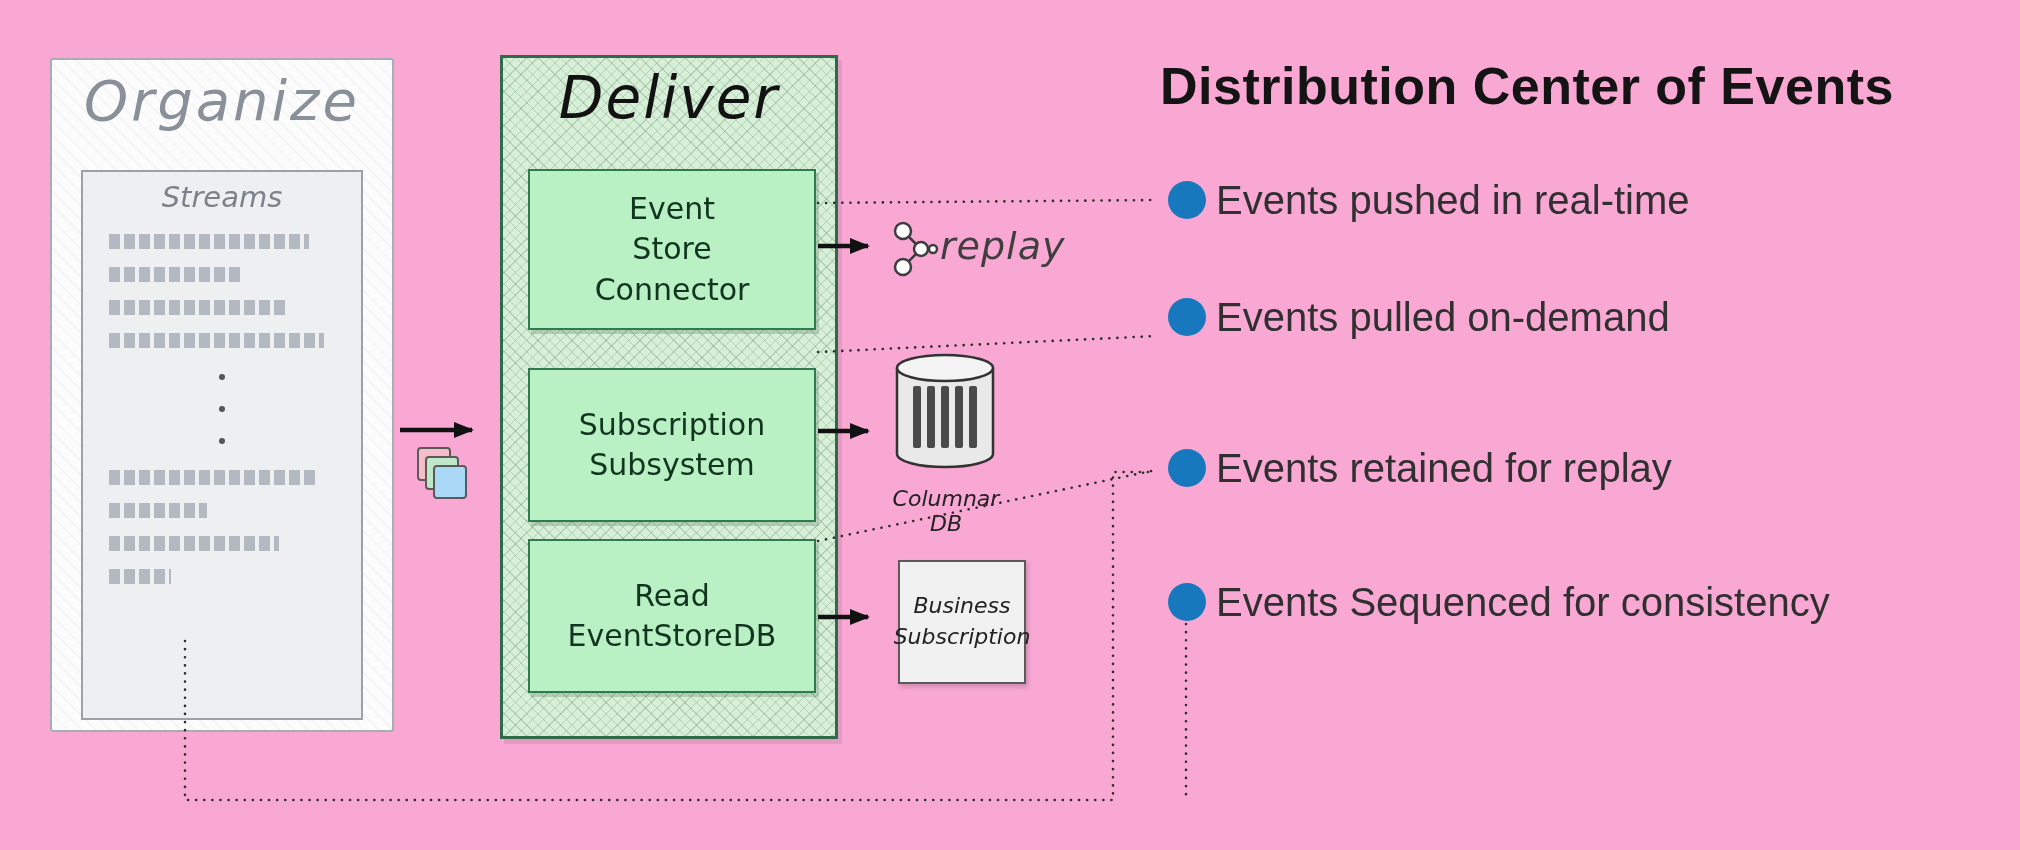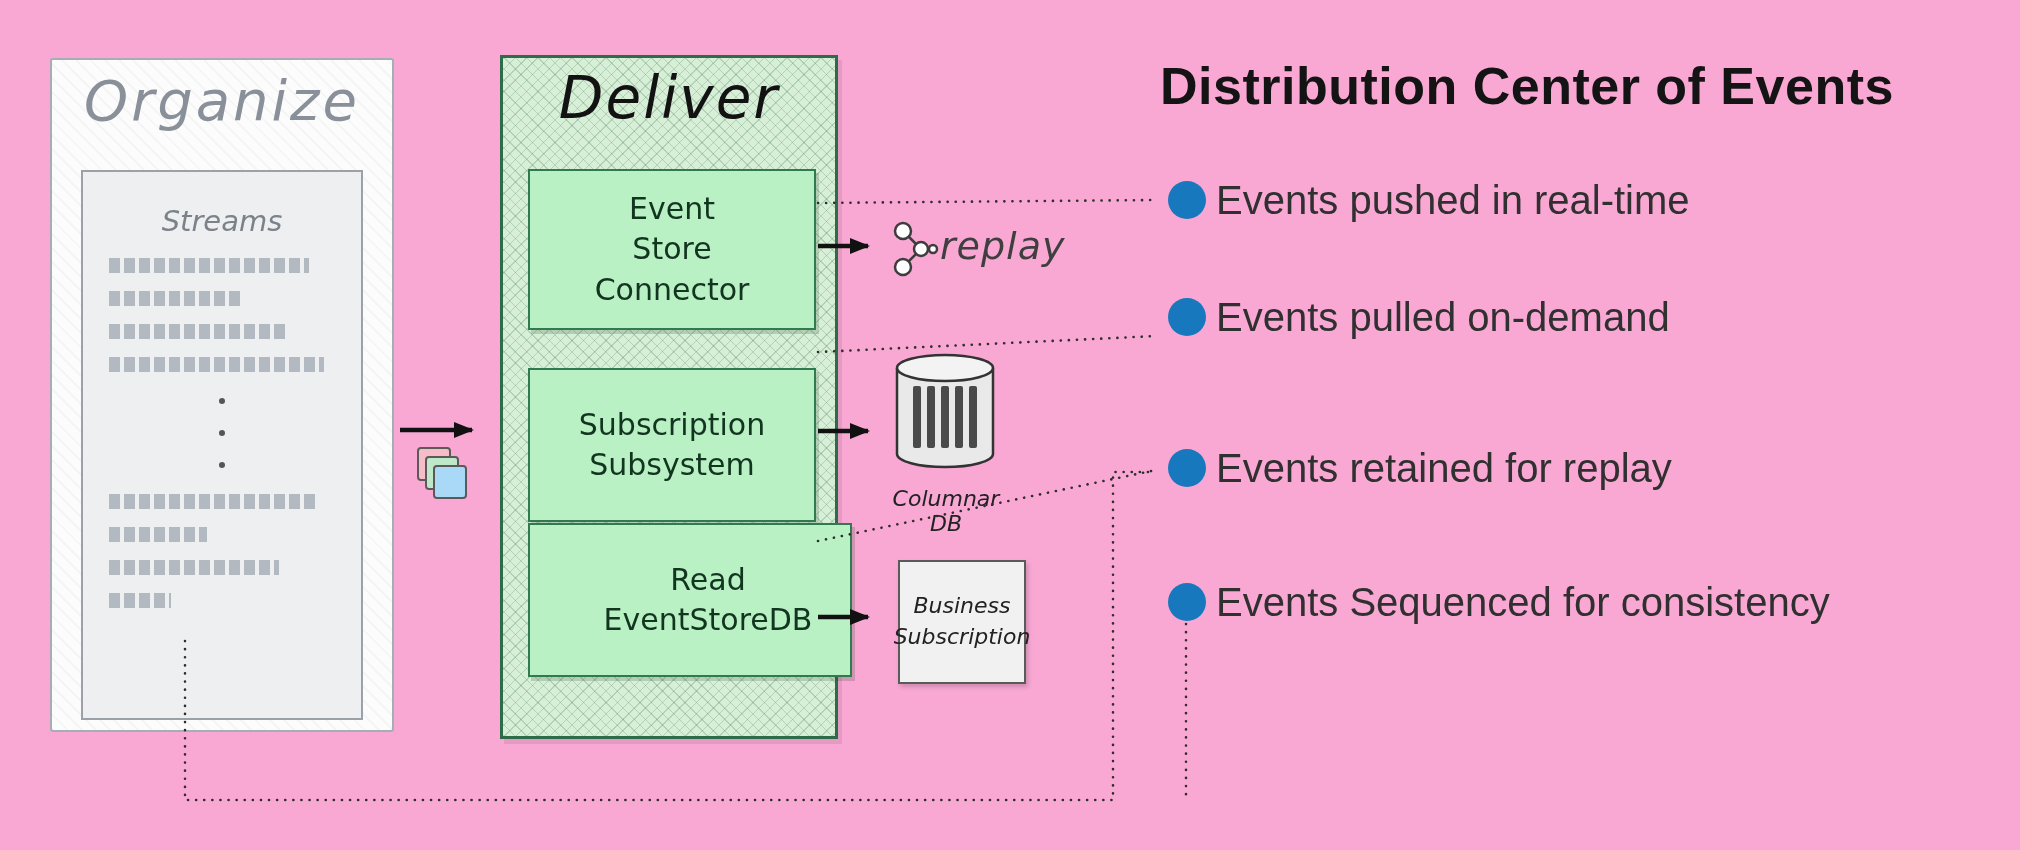--- a/index.html
+++ b/index.html
@@ -7,21 +7,21 @@
           font-family:"DejaVu Sans","Liberation Sans",sans-serif;overflow:hidden;}
 
   
   .organize{position:absolute;left:50px;top:58px;width:340px;height:670px;
     background:#fcfcfc;border:2px solid #a7adb5;border-radius:3px;
     background-image:repeating-linear-gradient(45deg,rgba(120,130,140,0.06) 0 2px,transparent 2px 10px);}
   .organize-title{position:absolute;left:0;top:8px;width:100%;text-align:center;
     font-size:56px;font-style:italic;color:#8a9099;letter-spacing:3px;}
   .streams{position:absolute;left:29px;top:110px;width:278px;height:546px;
     background:#edeff1;border:2px solid #9aa1a9;}
-  .streams-label{margin-top:32px;text-align:center;font-size:29px;color:#7c828a;font-style:italic;}
+  .streams-label{margin-top:8px;text-align:center;font-size:29px;color:#7c828a;font-style:italic;}
   .streams-body{padding:20px 26px 0 26px;}
   .sline{height:15px;margin-bottom:18px;
     background:repeating-linear-gradient(90deg,#b3b9c1 0 11px,transparent 11px 15px);}
   .sl1{width:200px}.sl2{width:135px}.sl3{width:180px}.sl4{width:215px}
   .sl5{width:210px}.sl6{width:98px}.sl7{width:170px}.sl8{width:62px}
   .dotcol{margin:4px 0 10px 0;}
   .mini-dot{width:6px;height:6px;border-radius:50%;background:#555;display:block;margin:26px auto;}
 
   
   .cards{position:absolute;left:415px;top:447px;width:64px;height:64px;}
@@ -37,21 +37,21 @@
       repeating-linear-gradient(45deg,rgba(47,107,72,0.22) 0 1px,transparent 1px 8px),
       repeating-linear-gradient(135deg,rgba(47,107,72,0.22) 0 1px,transparent 1px 8px);}
   .deliver-title{position:absolute;left:0;top:6px;width:100%;text-align:center;
     font-size:58px;font-style:italic;color:#121212;letter-spacing:2px;}
   .dbox{position:absolute;left:25px;width:284px;background:#b9f0c4;border:2px solid #2f7a4f;
     border-radius:0;box-shadow:3px 4px 0 rgba(20,60,35,0.18);
     display:flex;align-items:center;justify-content:center;text-align:center;
     font-size:30px;color:#12351f;white-space:pre-line;line-height:1.35;}
   .dbox1{top:111px;height:157px;}
   .dbox2{top:310px;height:150px;}
-  .dbox3{top:465px;height:150px;padding-left:36px;}
+  .dbox3{top:481px;height:150px;}
 
   
   .kafka-icon{position:absolute;left:890px;top:218px;}
   .kafka-label{position:absolute;left:940px;top:224px;font-size:38px;color:#3f3f3f;
     font-style:italic;letter-spacing:1px;}
   .cyl-icon{position:absolute;left:893px;top:352px;}
   .cyl-label{position:absolute;left:876px;top:486px;width:140px;text-align:center;
     font-size:22px;color:#222;font-style:italic;}
   .bizapp{position:absolute;left:898px;top:560px;width:124px;height:120px;background:#f1f1f1;
     border:2px solid #5a5a5a;box-shadow:2px 3px 5px rgba(0,0,0,0.18);

